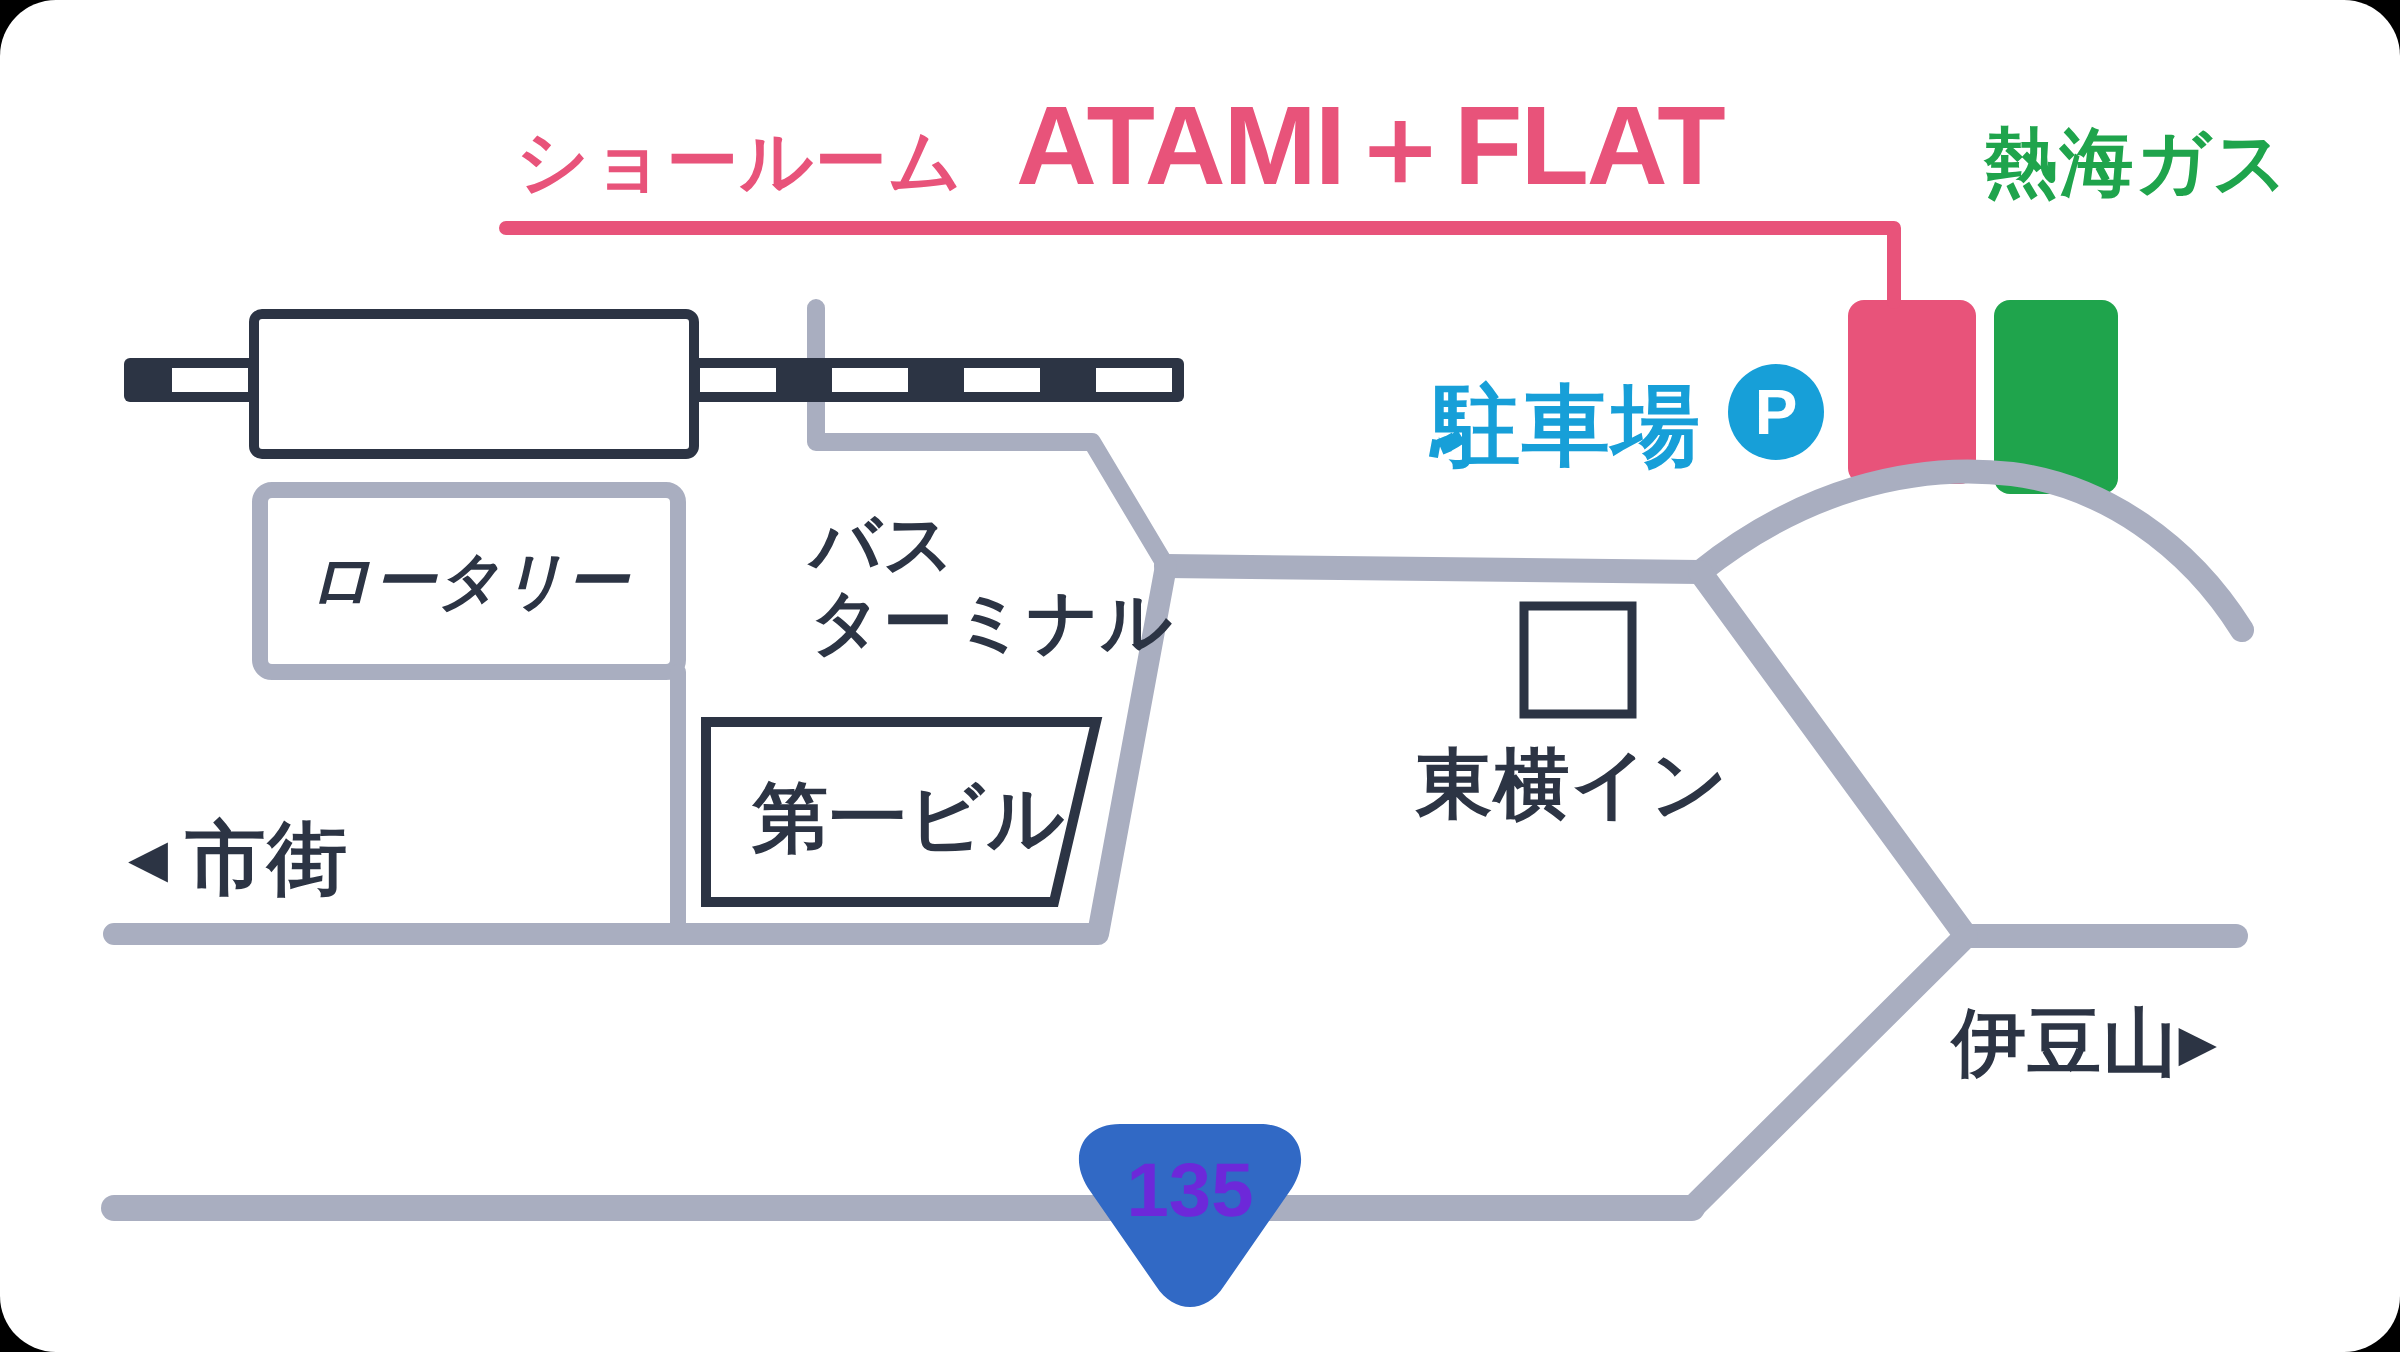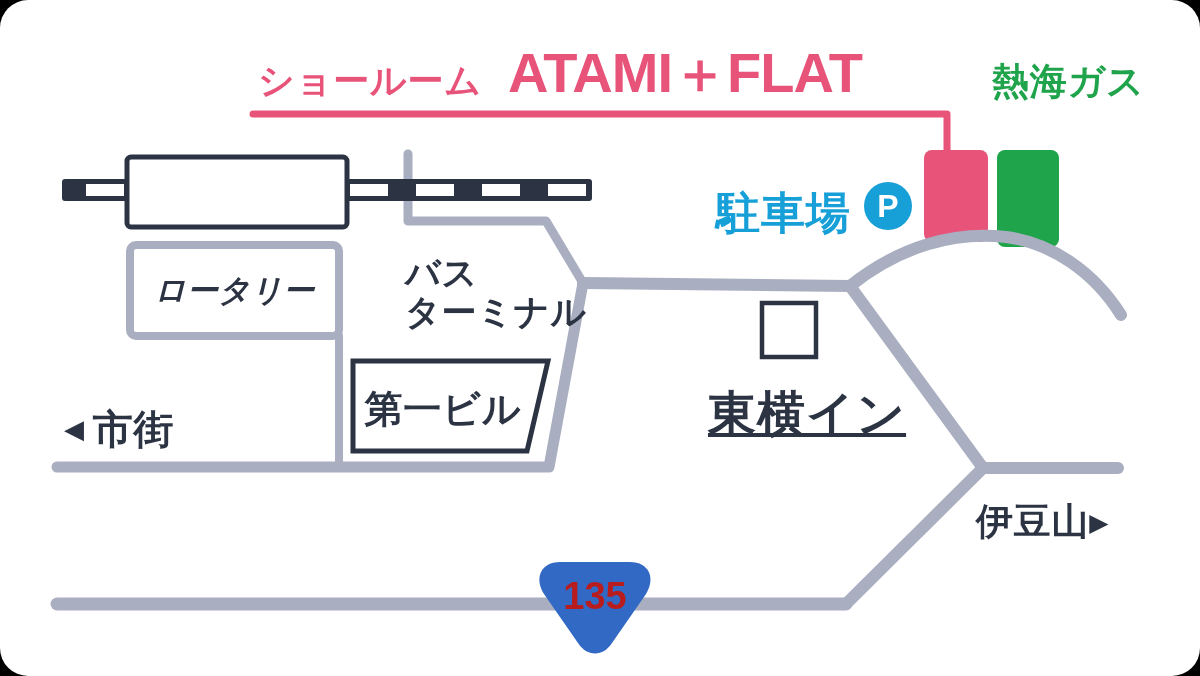--- a/index.html
+++ b/index.html
@@ -33,30 +33,30 @@
   .parking-label{left:716px;top:184px;font-size:44px;color:var(--blue);}
   .parking-badge{
     position:absolute;left:864px;top:182px;width:48px;height:48px;border-radius:50%;
     background:var(--blue);color:#fff;font-size:32px;font-weight:800;
     display:flex;align-items:center;justify-content:center;
   }
   
   .station-label{left:127px;top:157px;width:220px;height:70px;display:flex;align-items:center;justify-content:center;font-size:46px;}
   .rotary-label{left:126px;top:241px;width:217px;height:99px;display:flex;align-items:center;justify-content:center;font-size:31px;font-style:italic;}
   .bus-terminal{left:361px;top:253px;font-size:35px;line-height:1.12;margin-left:44px;}
-  .daiichi-label{left:353px;top:384px;width:180px;text-align:center;font-size:38px;}
-  .toyoko-label{left:708px;top:382px;font-size:48px;text-decoration:underline;}
+  .daiichi-label{left:353px;top:384px;width:180px;text-align:right;font-size:38px;}
+  .toyoko-label{left:708px;top:367px;font-size:38px;}
   
   .city-label{left:64px;top:402px;font-size:40px;display:flex;align-items:center;gap:8px;}
   .city-label .arr{font-size:26px;}
   .izusan-label{left:976px;top:497px;font-size:37px;display:flex;align-items:center;gap:0;}
   .izusan-label .arr{font-size:25px;}
   
   .route-number{left:547px;top:560px;width:96px;height:72px;display:flex;align-items:center;justify-content:center;
-    color:#b91c1c;font-size:38px;font-weight:800;letter-spacing:0;text-align:right;}
+    color:#6d28d9;font-size:38px;font-weight:800;letter-spacing:0;text-align:right;}
   
   .road{stroke:var(--road);fill:none;stroke-linecap:round;stroke-linejoin:round;}
   .rail-band{fill:var(--dark);}
   .rail-dash{stroke:#fff;fill:none;}
   .box-outline{fill:#fff;stroke:var(--dark);}
   .b-pink{fill:var(--pink);}
   .b-green{fill:var(--green);}
   .leader{stroke:var(--pink);fill:none;stroke-linecap:round;stroke-linejoin:round;}
   .badge-shape{fill:var(--route-blue);}
 </style>

